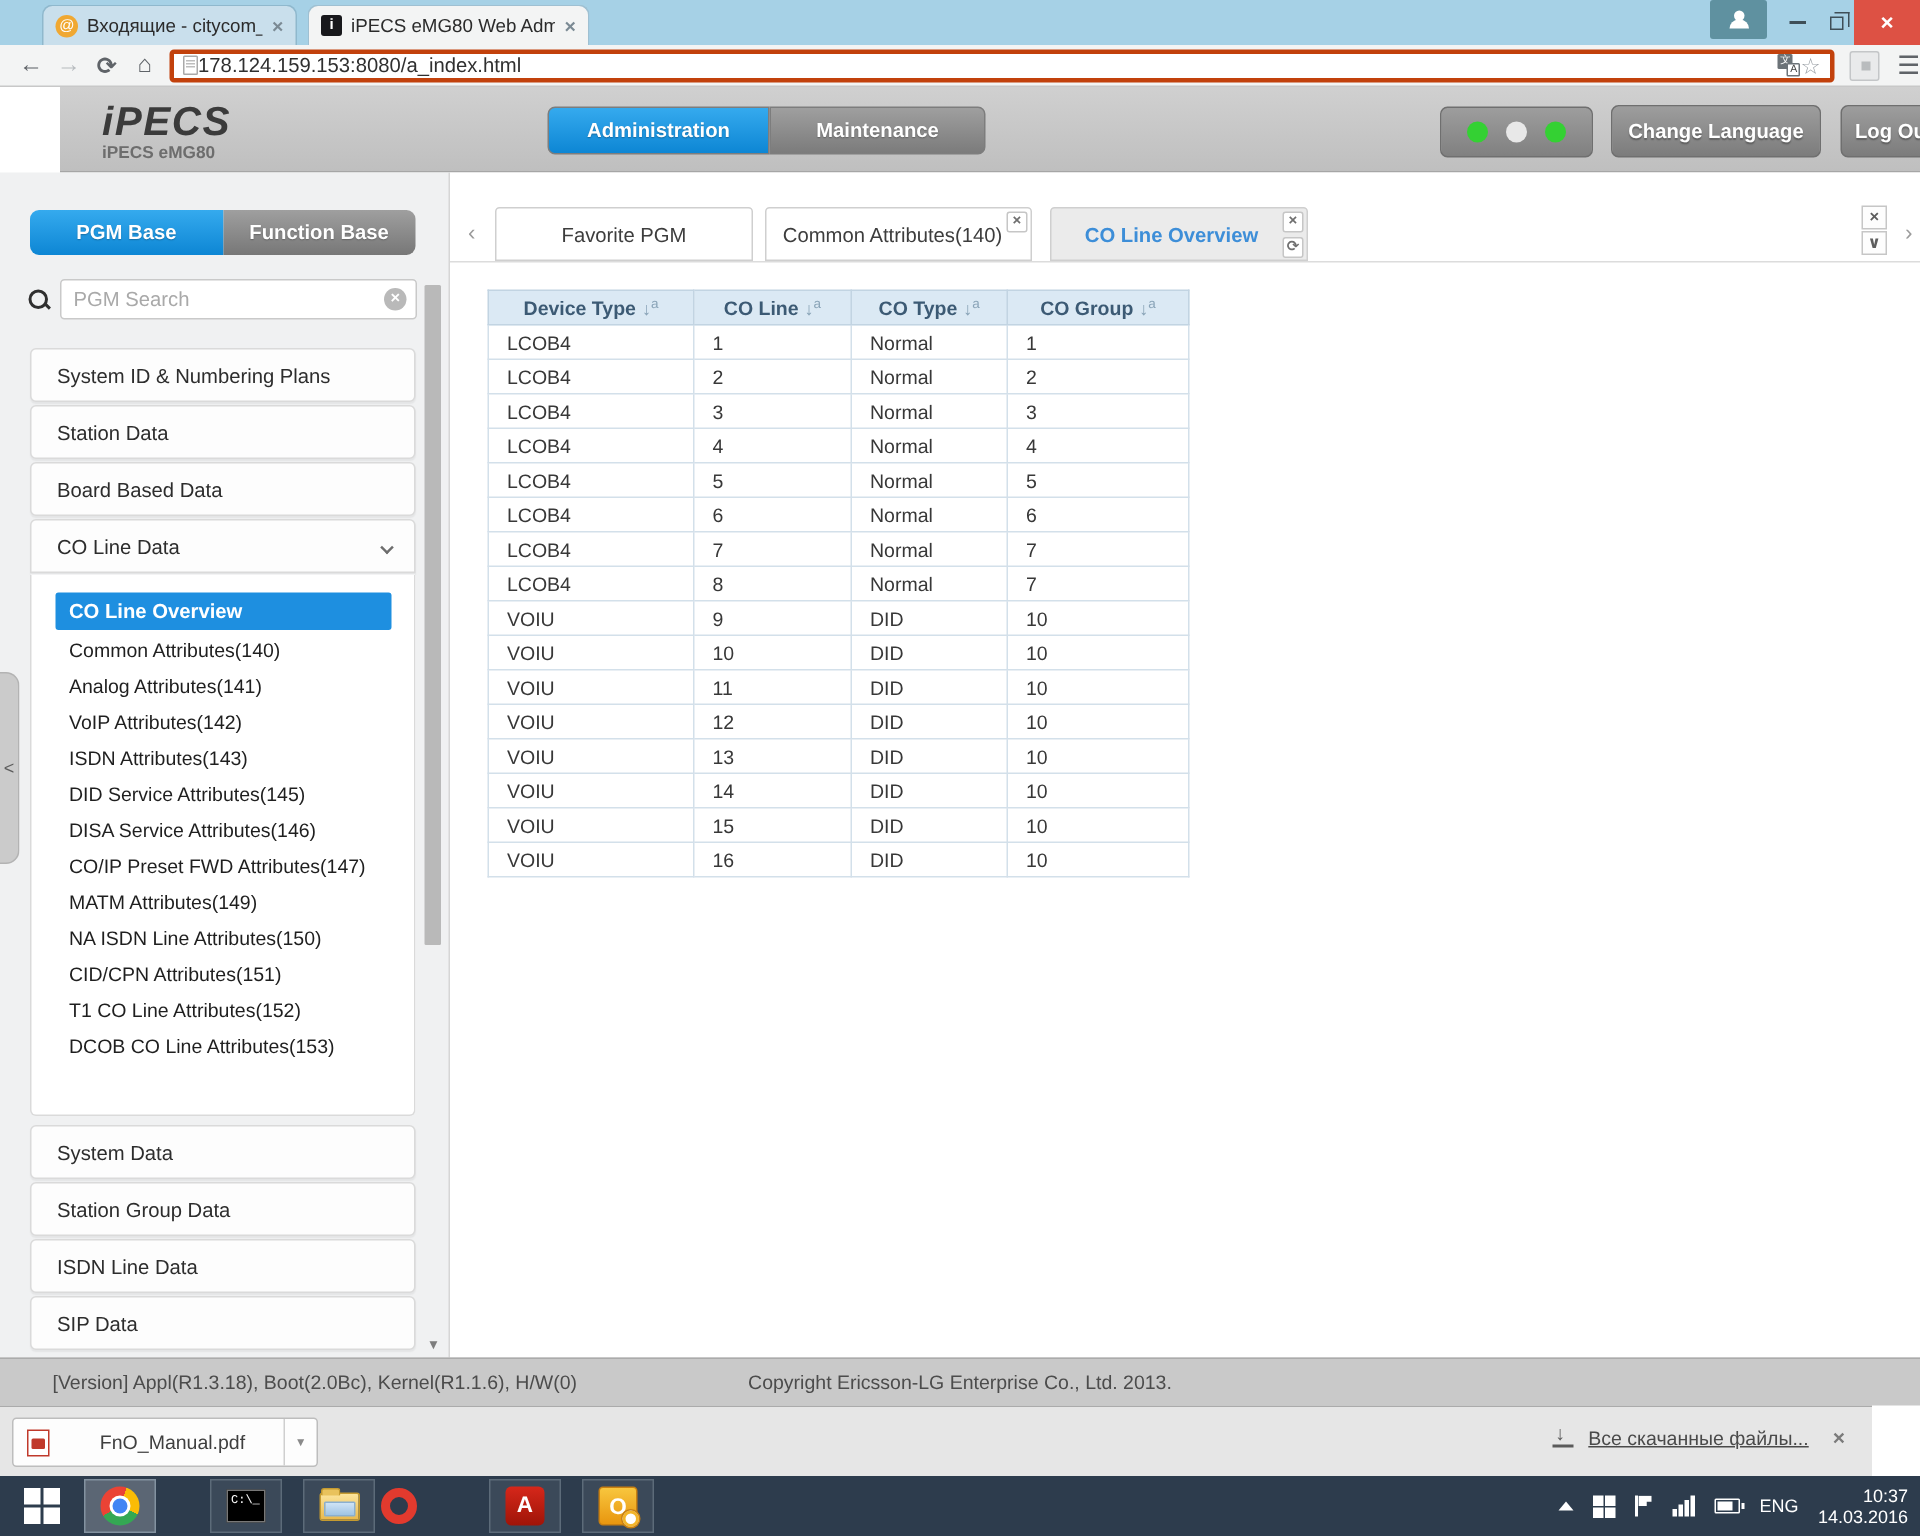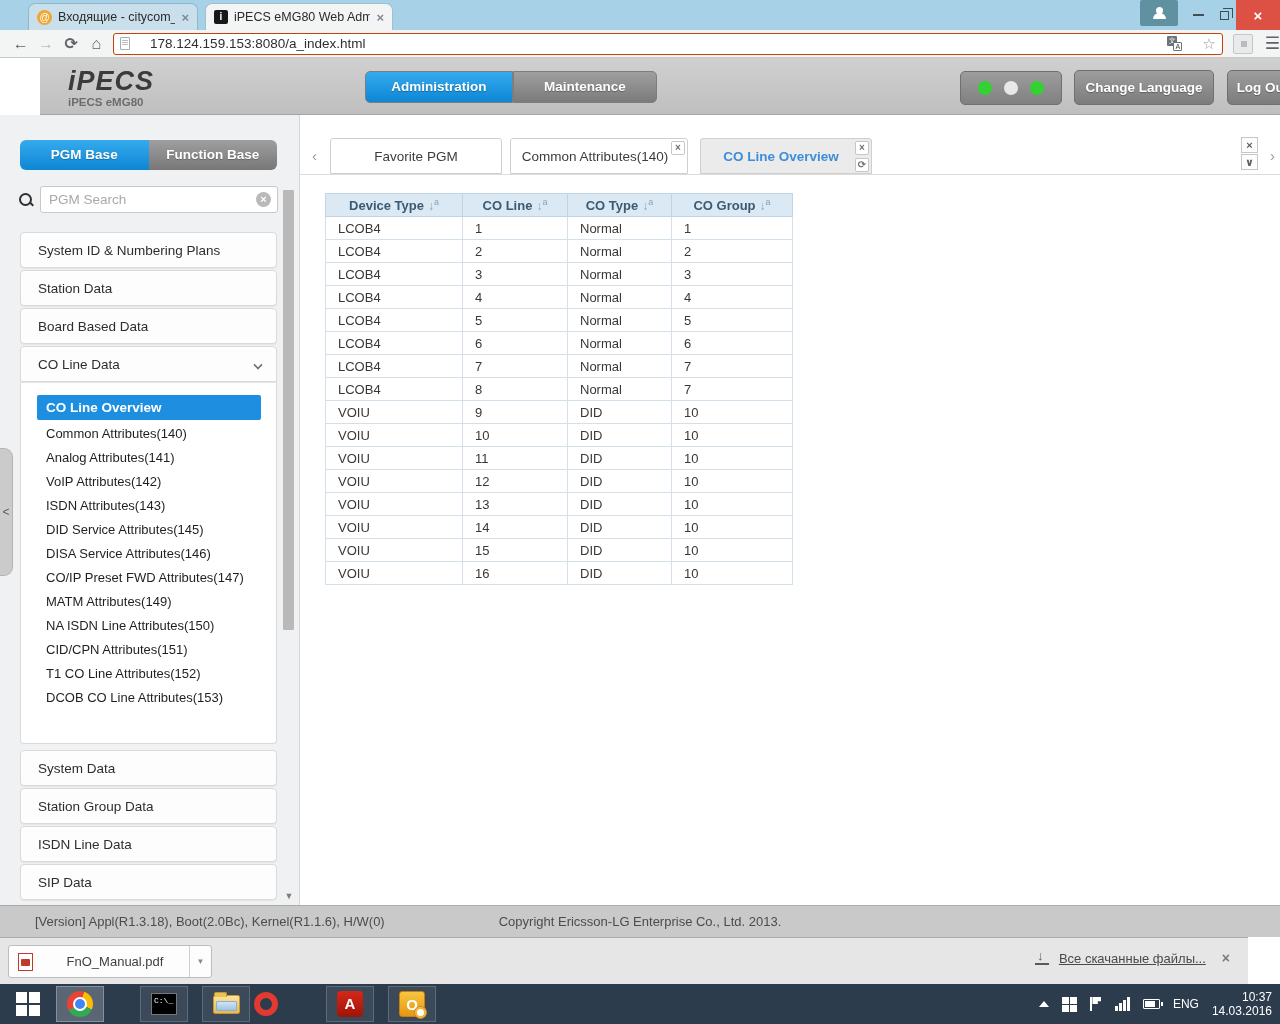--- a/index.html
+++ b/index.html
@@ -24,21 +24,21 @@
   .min-btn { left:1184px; width:28px; } .min-bar { width:11px; height:2px; background:#3e4f58; }
   .res-btn { left:1210px; width:28px; }
   .res-sq { width:9px; height:9px; border:1.5px solid #3e4f58; position:relative; background:transparent; }
   .res-sq::after { content:""; position:absolute; left:2px; top:-4px; width:9px; height:9px; border:1.5px solid #3e4f58; border-left:none; border-bottom:none; }
   .close-btn { left:1236px; width:44px; background:#dd5144; color:#fff; font-size:15px; font-weight:bold; }
 
   
   .toolbar { position:absolute; left:0; top:30px; width:1280px; height:28px; background:#f3f4f4; border-bottom:1px solid #c8c8c8; display:flex; align-items:center; }
   .nav-ic { font-size:16px; color:#5f6368; width:28px; text-align:center; font-weight:bold; }
   .nav-ic.disabled { color:#b9bdc0; }
-  .urlbar { margin-left:4px; width:1228px; height:22px; background:#fff; border:1px solid #c2410c; border-radius:3px; display:flex; align-items:center; padding:0 6px; gap:20px; }
+  .urlbar { margin-left:4px; width:1228px; height:22px; background:#fff; border:3px solid #c2410c; border-radius:3px; display:flex; align-items:center; padding:0 6px; gap:0; }
   .page-ic { width:10px; height:13px; border:1px solid #a9a9a9; border-radius:1px; position:relative; }
   .page-ic::after { content:""; position:absolute; left:1px; top:2px; width:6px; height:1px; background:#bdbdbd; box-shadow:0 2px 0 #bdbdbd,0 4px 0 #bdbdbd; }
   .url-text { flex:1; font-size:13.5px; color:#2f2f2f; }
   .translate-ic { position:relative; width:15px; height:15px; }
   .translate-ic .b1 { position:absolute; left:0; top:0; width:10px; height:10px; background:#6c7378; border-radius:1px; color:#fff; font-size:7px; line-height:10px; text-align:center; }
   .translate-ic .b2 { position:absolute; right:0; bottom:0; width:9px; height:9px; background:#fff; border:1px solid #6c7378; border-radius:1px; color:#444; font-size:7px; line-height:7px; text-align:center; }
   .star-ic { color:#9aa0a6; font-size:15px; }
   .ext-ic { margin-left:10px; width:22px; height:20px; background:#e9eaeb; border:1px solid #c4c6c8; border-radius:2px; position:relative; }
   .ext-ic::after { content:""; position:absolute; left:7px; top:6px; width:6px; height:6px; background:#b9bcbe; }
   .menu-ic { margin-left:12px; color:#5f6368; font-size:17px; }

